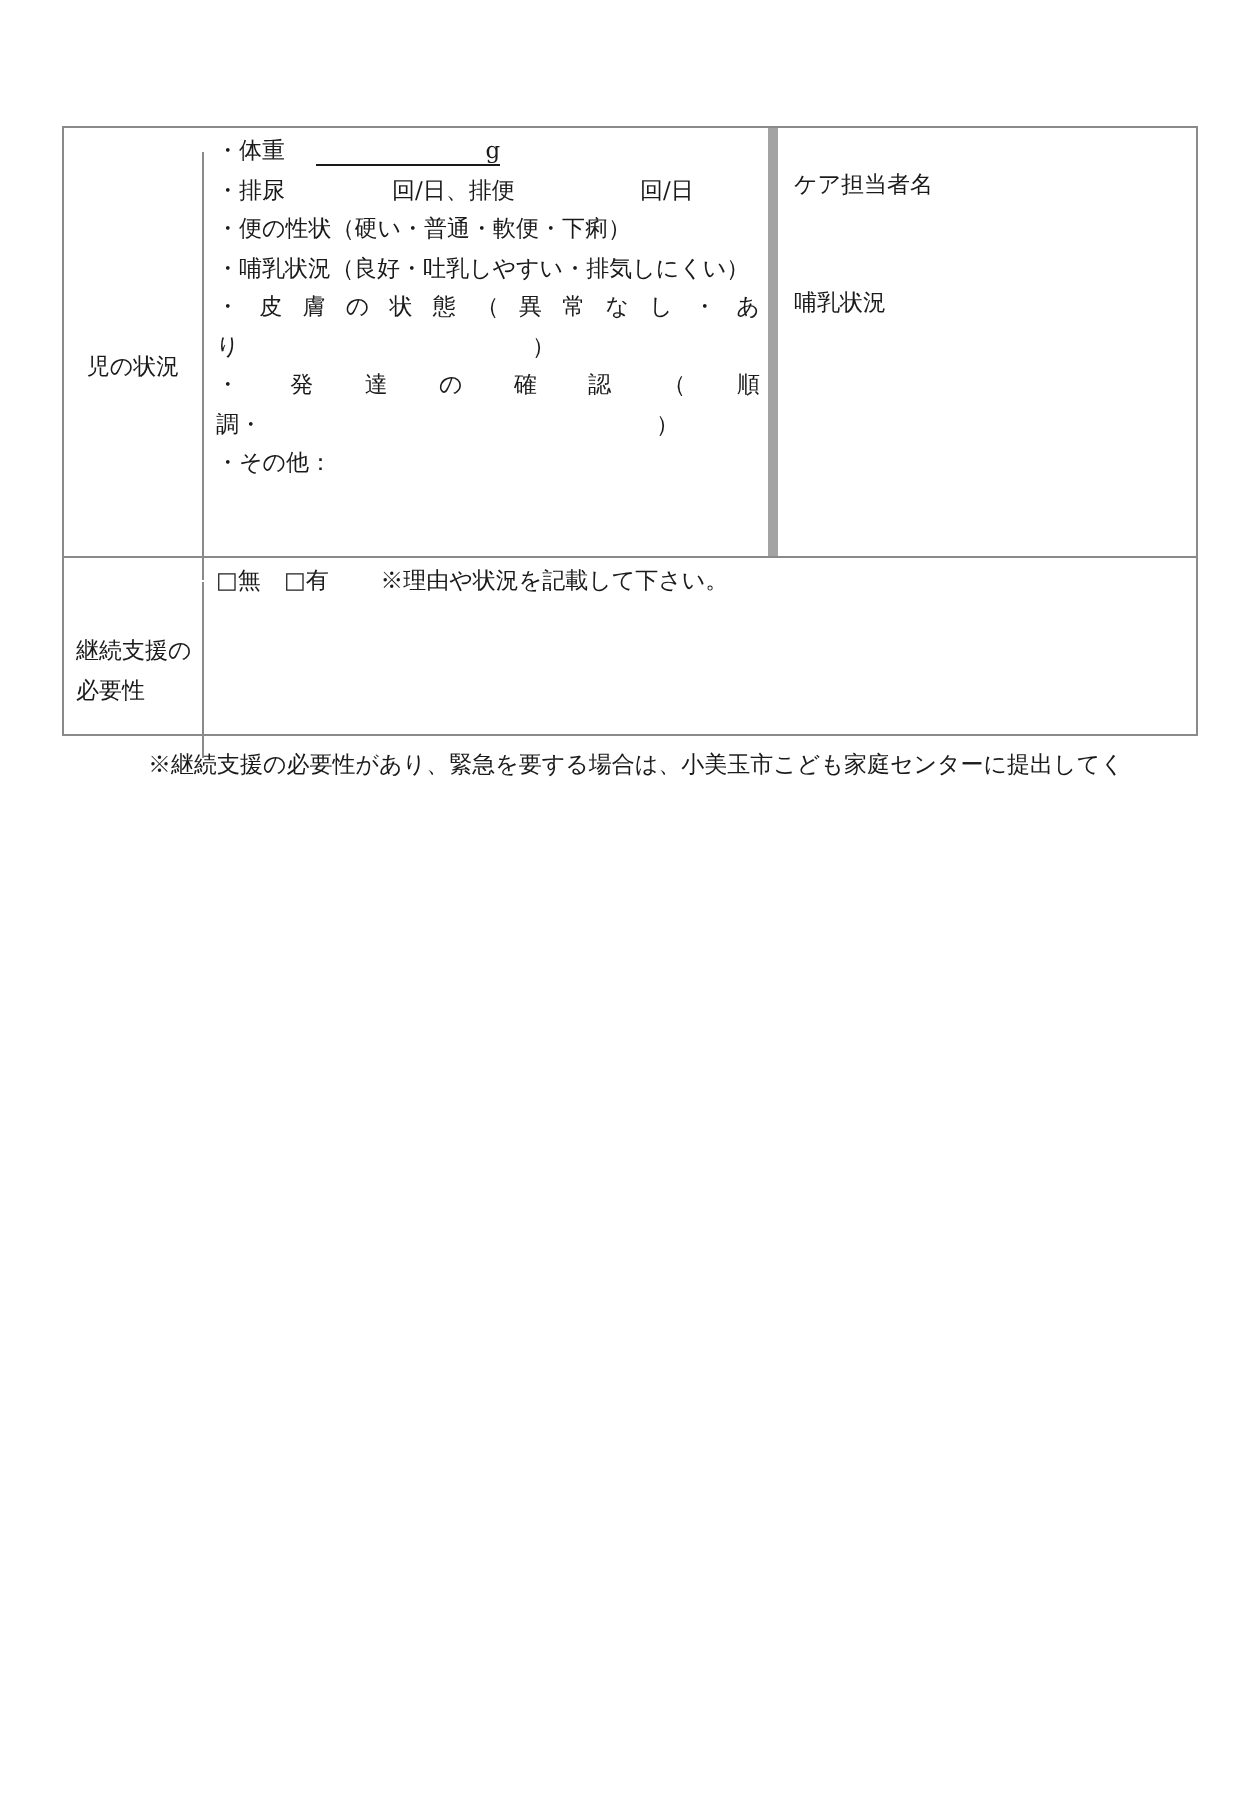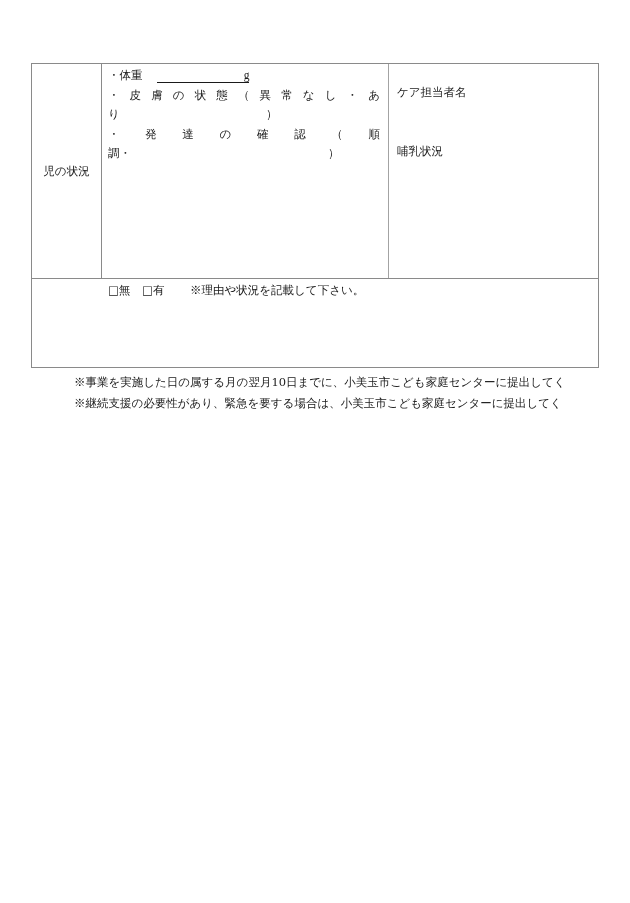--- a/index.html
+++ b/index.html
@@ -37,21 +37,21 @@
     .row-support {
       position: absolute;
       left: 0;
       top: 215px;
       width: 100%;
       height: 88px;
     }
     .label-cell {
       position: absolute;
       left: 0;
-      top: 0;
+      top: 12px;
       width: 70px;
       height: 100%;
       border-right: 1px solid #8a8a8a;
       box-sizing: border-box;
       display: flex;
       align-items: center;
       justify-content: center;
     }
     .label-cell.multi {
       justify-content: flex-start;
@@ -63,24 +63,23 @@
     .label-line {
       line-height: 20px;
       white-space: nowrap;
     }
     .details-cell {
       position: absolute;
       left: 70px;
       top: 0;
       width: 287px;
       height: 100%;
-      border-right: 1px solid #a3a3a3;
+      border-right: 5px solid #a3a3a3;
       box-sizing: border-box;
       padding: 2px 6px 0 6px;
-      font-family: Liberation Serif, serif;
     }
     .details-line {
       line-height: 19.5px;
       white-space: nowrap;
       position: relative;
       height: 19.5px;
     }
     .side-cell {
       position: absolute;
       left: 357px;
@@ -135,20 +134,27 @@
   <div class="row-child">
     <div class="label-cell">
       <span>児の状況</span>
     </div>
 
     <div class="details-cell">
       <div class="details-line">
         <span>・体重</span>
         <span class="underline" style="width:92px; margin-left:12px;"><span>g</span></span>
       </div>
+      <div class="details-line">
+        <span>・排尿</span>
+        <span style="position:absolute; left:88px;">回/日、排便</span>
+        <span style="position:absolute; left:212px;">回/日</span>
+      </div>
+      <div class="details-line">・便の性状（硬い・普通・軟便・下痢）</div>
+      <div class="details-line">・哺乳状況（良好・吐乳しやすい・排気しにくい）</div>
       <div class="details-line spread">
         <span>・</span>
         <span>皮</span>
         <span>膚</span>
         <span>の</span>
         <span>状</span>
         <span>態</span>
         <span>（</span>
         <span>異</span>
         <span>常</span>
@@ -168,36 +174,40 @@
         <span>の</span>
         <span>確</span>
         <span>認</span>
         <span>（</span>
         <span>順</span>
       </div>
       <div class="details-line">
         <span>調・</span>
         <span style="position:absolute; left:220px;">）</span>
       </div>
+      <div class="details-line">・その他：</div>
     </div>
 
     <div class="side-cell">
       <span class="side-label" style="top:21px;">ケア担当者名</span>
       <span class="side-label" style="top:80px;">哺乳状況</span>
     </div>
   </div>
 
   <div class="row-support">
+    <div class="label-cell multi">
+      <span class="label-line">継続支援の</span>
+      <span class="label-line">必要性</span>
+    </div>
     <div class="support-cell">
       <div class="details-line">
         <span>□無</span>
         <span style="margin-left:8px;">□有</span>
         <span style="margin-left:22px;">※理由や状況を記載して下さい。</span>
       </div>
     </div>
   </div>
 
 </div>
 
 <div class="notes">
-  <div class="note-line">※事業を実施した日の属する月の翌月10日までに、小美玉市こども家庭センターに提出してく</div>
   <div class="note-line">※継続支援の必要性があり、緊急を要する場合は、小美玉市こども家庭センターに提出してく</div>
 </div>
 
 </body></html>

